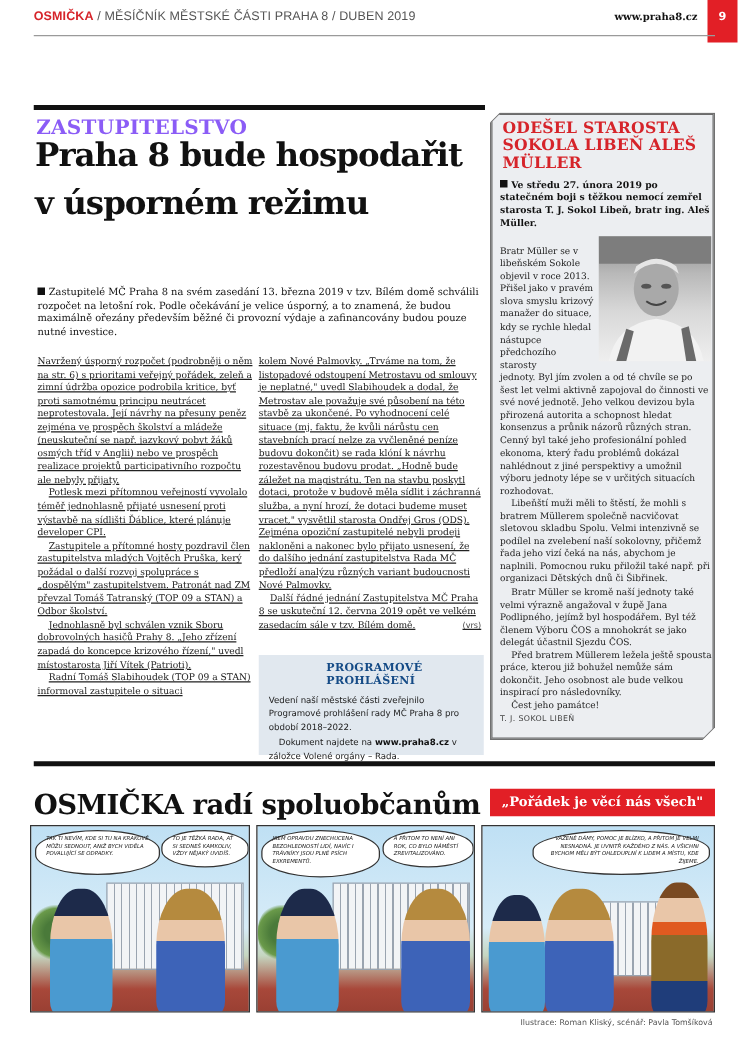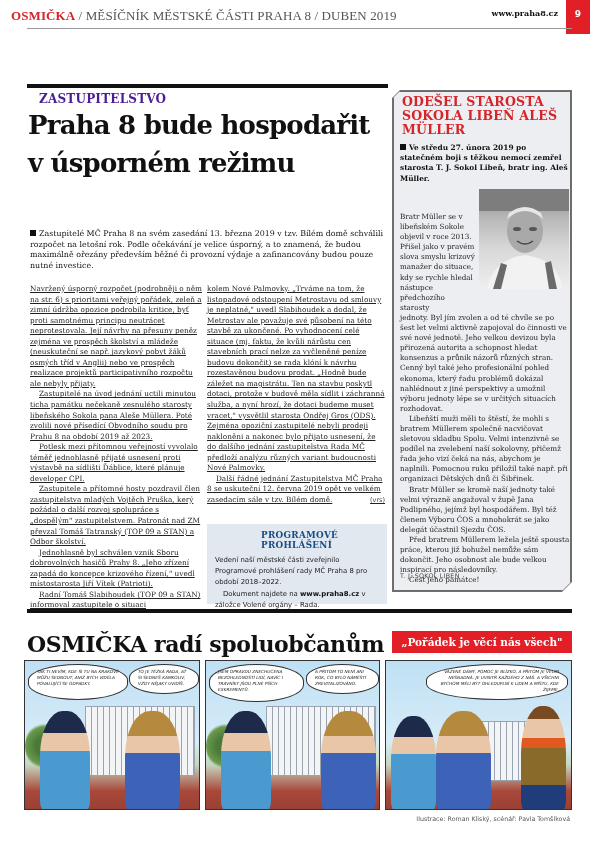--- a/index.html
+++ b/index.html
@@ -1,31 +1,31 @@
 <!DOCTYPE html>
 <html><head>
 <meta charset="utf-8">
 <style>
   * { box-sizing: border-box; margin: 0; padding: 0; }
   html, body { width: 600px; height: 849px; background: #ffffff; overflow: hidden; }
   body { position: relative; font-family: "DejaVu Serif", serif; color: #1a1a1a; }
 
   
   .topbar { position: absolute; left: 0; top: 0; width: 600px; height: 34px; }
-  .running-head { position: absolute; left: 11px; top: 8px; font-size: 13px; letter-spacing: 0.1px; color: #555; font-family: Liberation Serif, serif; }
+  .running-head { position: absolute; left: 27px; top: 8px; font-size: 10px; letter-spacing: 0.1px; color: #555; font-family: Liberation Sans, sans-serif; }
   .running-head .brand { color: #d6242a; font-weight: bold; }
   .site-url { position: absolute; right: 42px; top: 8px; font-size: 8px; font-weight: bold; color: #111; font-family: "DejaVu Serif", serif; }
   .page-num { position: absolute; right: 10px; top: 0; width: 24px; height: 34px; background: #e21f26; color: #fff; font-weight: bold; font-size: 9px; text-align: center; padding-top: 9px; font-family: "DejaVu Sans", sans-serif; }
   .topbar-rule { position: absolute; left: 27px; top: 28px; width: 545px; height: 1px; background: #9a9a9a; }
 
   .thick-rule { position: absolute; left: 27px; top: 84px; width: 361px; height: 4px; background: #111; }
   .thick-rule2 { position: absolute; left: 27px; top: 609px; width: 545px; height: 4px; background: #111; }
 
   
-  .kicker { position: absolute; left: 39px; top: 92px; font-size: 12px; font-weight: bold; color: #4c1d95; letter-spacing: 0.2px; }
+  .kicker { position: absolute; left: 29px; top: 92px; font-size: 16px; font-weight: bold; color: #8b5cf6; letter-spacing: 0.2px; }
   .headline { position: absolute; left: 28px; top: 106px; width: 360px; font-size: 26px; line-height: 38px; font-weight: 900; color: #111; letter-spacing: -0.8px; }
   .lead { position: absolute; left: 30px; top: 229px; width: 355px; font-size: 7.9px; line-height: 10.6px; font-weight: normal; color: #111; }
   .lead .sq { display: inline-block; width: 6px; height: 6px; background: #111; margin-right: 3px; vertical-align: 0px; }
 
   .col { position: absolute; font-size: 7.3px; line-height: 10.55px; color: #222; text-align: left; text-decoration: underline; }
   .col p { text-indent: 9px; }
   .col p.first { text-indent: 0; }
   .col1 { left: 30px; top: 284px; width: 172px; }
   .col2 { left: 207px; top: 284px; width: 178px; }
   .vrs { display: block; text-align: right; font-size: 6.5px; margin-top: -10px; color: #444; font-family: "DejaVu Sans", sans-serif; }
@@ -37,21 +37,21 @@
   .prog-text .ind { text-indent: 8px; display: block; }
   .prog-text b { color: #111; }
 
   
   .obit { position: absolute; left: 393px; top: 91px; width: 178px; height: 500px; background: #eceef1; border: 1px solid #6b6b6b; clip-path: polygon(7px 0, 100% 0, 100% calc(100% - 9px), calc(100% - 9px) 100%, 0 100%, 0 7px); }
   .obit-border { position: absolute; left: 392px; top: 90px; width: 180px; height: 502px; background: #707070; clip-path: polygon(8px 0, 100% 0, 100% calc(100% - 10px), calc(100% - 10px) 100%, 0 100%, 0 8px); }
   .obit-title { position: absolute; left: 402px; top: 95px; width: 165px; font-size: 12.5px; line-height: 14px; font-weight: bold; color: #d6242a; letter-spacing: 0.2px; }
   .obit-lead { position: absolute; left: 400px; top: 143px; width: 168px; font-size: 7.4px; line-height: 10.2px; font-weight: bold; color: #111; }
   .obit-lead .sq { display: inline-block; width: 6px; height: 6px; background: #111; margin-right: 3px; }
   .obit-photo { position: absolute; left: 479px; top: 189px; width: 90px; height: 100px; background: linear-gradient(180deg,#8a8a8a 0%,#b9b9b9 30%,#d8d8d8 60%,#efefef 100%); overflow: hidden; }
-  .obit-body { position: absolute; left: 400px; top: 212px; width: 170px; font-size: 7.2px; line-height: 10.1px; color: #222; }
+  .obit-body { position: absolute; left: 400px; top: 196px; width: 170px; font-size: 7.2px; line-height: 10.1px; color: #222; }
   .obit-body p { text-indent: 9px; }
   .obit-body p.first { text-indent: 0; }
   .obit-narrow { width: 76px; }
   .obit-sign { position: absolute; left: 400px; top: 572px; font-family: "DejaVu Sans", sans-serif; font-size: 6.3px; color: #444; letter-spacing: 0.3px; }
 
   
   .comic-title { position: absolute; left: 27px; top: 631px; font-size: 22px; font-weight: 900; color: #111; letter-spacing: -0.4px; }
   .comic-badge { position: absolute; left: 392px; top: 631px; width: 180px; height: 22px; background: #e21f26; color: #fff; font-weight: bold; font-size: 10.5px; text-align: center; line-height: 22px; }
   .comic-strip { position: absolute; left: 24px; top: 660px; width: 548px; height: 150px; }
   .panel { position: absolute; top: 0; height: 150px; border: 1.3px solid #333; overflow: hidden; background: linear-gradient(180deg,#bfe0f4 0%,#d7ecf8 55%,#c5d6c0 70%,#a8483a 88%,#9a4033 100%); }
@@ -79,21 +79,20 @@
 <div class="thick-rule"></div>
 
 <div class="kicker">ZASTUPITELSTVO</div>
 <h1 class="headline">Praha 8 bude hospodařit v úsporném režimu</h1>
 <div class="lead">
   <span class="sq"></span><span>Zastupitelé MČ Praha 8 na svém zasedání 13. března 2019 v tzv. Bílém domě schválili rozpočet na letošní rok. Podle očekávání je velice úsporný, a to znamená, že budou maximálně ořezány především běžné či provozní výdaje a zafinancovány budou pouze nutné investice.</span>
 </div>
 
 <div class="col col1">
   <p class="first">Navržený úsporný rozpočet (podrobněji o něm na str. 6) s prioritami veřejný pořádek, zeleň a zimní údržba opozice podrobila kritice, byť proti samotnému principu neutrácet neprotestovala. Její návrhy na přesuny peněz zejména ve prospěch školství a mládeže (neuskuteční se např. jazykový pobyt žáků osmých tříd v Anglii) nebo ve prospěch realizace projektů participativního rozpočtu ale nebyly přijaty.</p>
-  <p>Zastupitelé na úvod jednání uctili minutou ticha památku nečekaně zesnulého starosty libeňského Sokola pana Aleše Müllera. Poté zvolili nové přísedící Obvodního soudu pro Prahu 8 na období 2019 až 2023.</p>
   <p>Potlesk mezi přítomnou veřejností vyvolalo téměř jednohlasně přijaté usnesení proti výstavbě na sídlišti Ďáblice, které plánuje developer CPI.</p>
   <p>Zastupitele a přítomné hosty pozdravil člen zastupitelstva mladých Vojtěch Pruška, kerý požádal o další rozvoj spolupráce s „dospělým" zastupitelstvem. Patronát nad ZM převzal Tomáš Tatranský (TOP 09 a STAN) a Odbor školství.</p>
   <p>Jednohlasně byl schválen vznik Sboru dobrovolných hasičů Prahy 8. „Jeho zřízení zapadá do koncepce krizového řízení," uvedl místostarosta Jiří Vítek (Patrioti).</p>
   <p>Radní Tomáš Slabihoudek (TOP 09 a STAN) informoval zastupitele o situaci</p>
 </div>
 
 <div class="col col2">
   <p class="first">kolem Nové Palmovky. „Trváme na tom, že listopadové odstoupení Metrostavu od smlouvy je neplatné," uvedl Slabihoudek a dodal, že Metrostav ale považuje své působení na této stavbě za ukončené. Po vyhodnocení celé situace (mj. faktu, že kvůli nárůstu cen stavebních prací nelze za vyčleněné peníze budovu dokončit) se rada klóní k návrhu rozestavěnou budovu prodat. „Hodně bude záležet na magistrátu. Ten na stavbu poskytl dotaci, protože v budově měla sídlit i záchranná služba, a nyní hrozí, že dotaci budeme muset vracet," vysvětlil starosta Ondřej Gros (ODS). Zejména opoziční zastupitelé nebyli prodeji nakloněni a nakonec bylo přijato usnesení, že do dalšího jednání zastupitelstva Rada MČ předloží analýzu různých variant budoucnosti Nové Palmovky.</p>
   <p>Další řádné jednání Zastupitelstva MČ Praha 8 se uskuteční 12. června 2019 opět ve velkém zasedacím sále v tzv. Bílém domě.</p>
   <span class="vrs">(vrs)</span>

